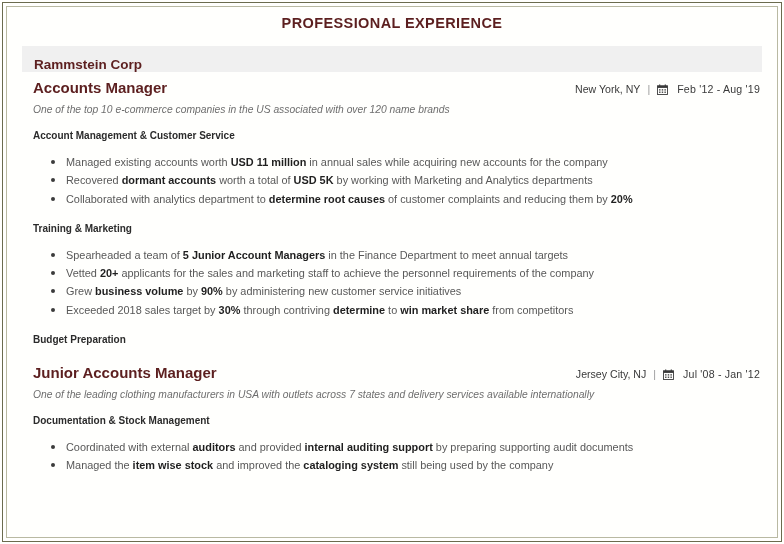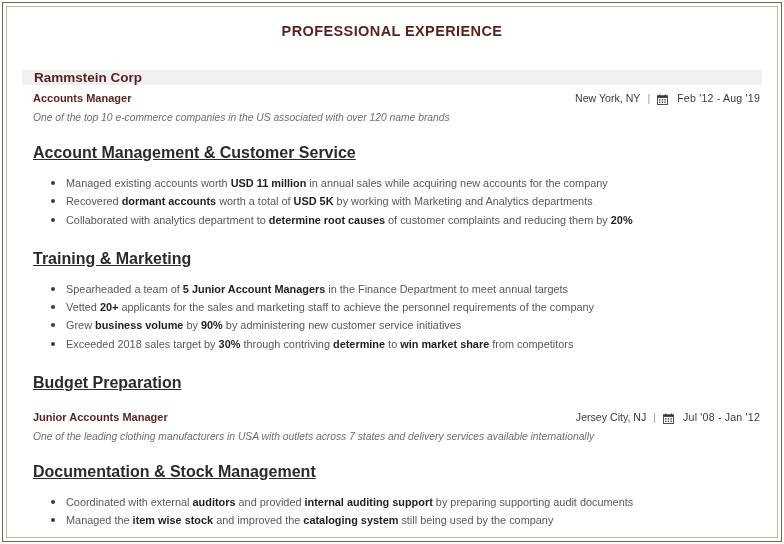--- a/index.html
+++ b/index.html
@@ -27,66 +27,65 @@
   }
   .frame-inner {
     position: absolute;
     left: 6px; top: 6px; right: 6px; bottom: 6px;
     border: 1px solid #b9b9a2;
     pointer-events: none;
   }
 
   .content {
     position: absolute;
-    left: 0; top: 16px;
+    left: 0; top: 8px;
     width: 784px;
     padding: 0 22px;
     box-sizing: border-box;
   }
 
   .doc-title {
     text-align: center;
     color: #5c1f1f;
     font-size: 14.5px;
     font-weight: 700;
     letter-spacing: 0.4px;
     padding-top: 7px;
     padding-bottom: 2px;
     font-family: "Liberation Sans", sans-serif;
   }
 
   .company-band {
     background: #f0f0f0;
-    height: 15px;
-    margin-top: 29px;
+    height: 26px;
+    margin-top: 13px;
     display: flex;
-    align-items: flex-start;
+    align-items: flex-end;
     padding-left: 12px;
     box-sizing: border-box;
   }
   .company-name {
     color: #5c1f1f;
     font-size: 13.5px;
     font-weight: 700;
   }
 
   .role-row {
     display: flex;
     align-items: baseline;
     justify-content: space-between;
     padding: 7px 2px 0 11px;
   }
   .role-title {
     color: #5c1f1f;
-    font-size: 11px;
+    font-size: 15px;
     font-weight: 700;
   }
   .role-meta {
     display: flex;
-    align-items: center;
     color: #3a3a3a;
     font-size: 10.6px;
     white-space: nowrap;
   }
   .role-location { color: #3a3a3a; }
   .meta-sep {
     margin: 0 7px;
     color: #999;
   }
   .cal-icon {
@@ -102,25 +101,24 @@
   .company-desc {
     font-style: italic;
     color: #6e6e6e;
     font-size: 10.3px;
     padding: 8px 2px 0 11px;
   }
 
   .sub-block { padding: 0 2px 0 11px; }
   .sub-head {
     color: #2b2b2b;
-    font-size: 16px;
-    font-weight: 700;
-    margin-top: 21px;
+    font-size: 10px;
+    font-weight: 700;
+    margin-top: 15px;
     margin-bottom: 3px;
-    text-decoration: underline;
   }
   ul.bullets {
     list-style: none;
     margin: 12px;
     padding: 0;
   }
   ul.bullets li {
     position: relative;
     padding-left: 21px;
     color: #585858;

